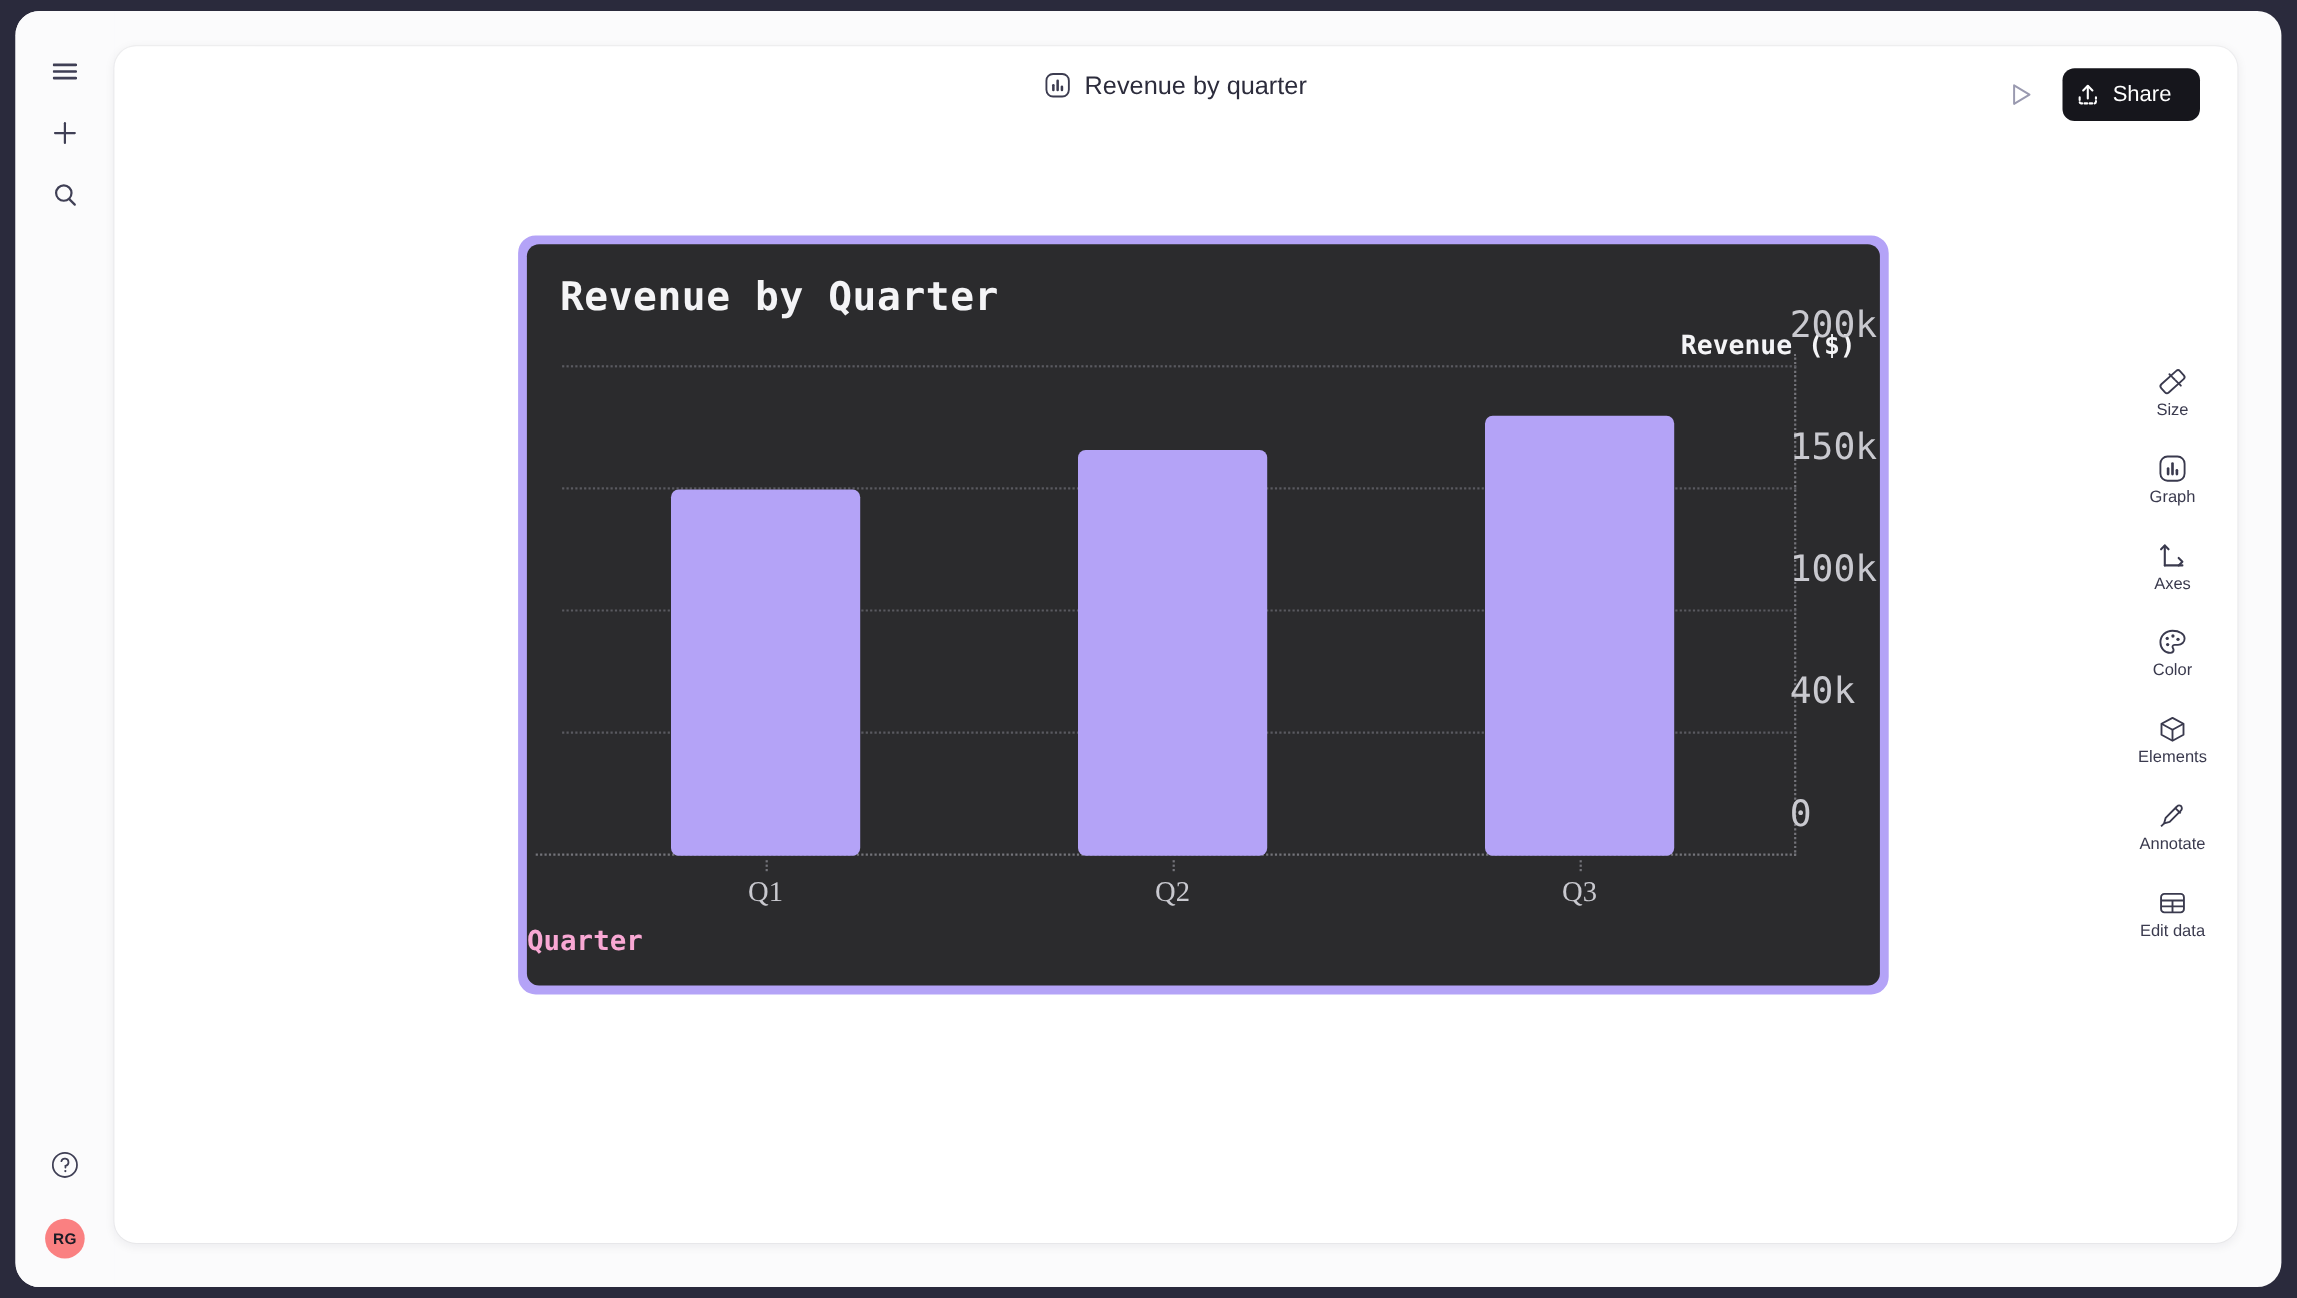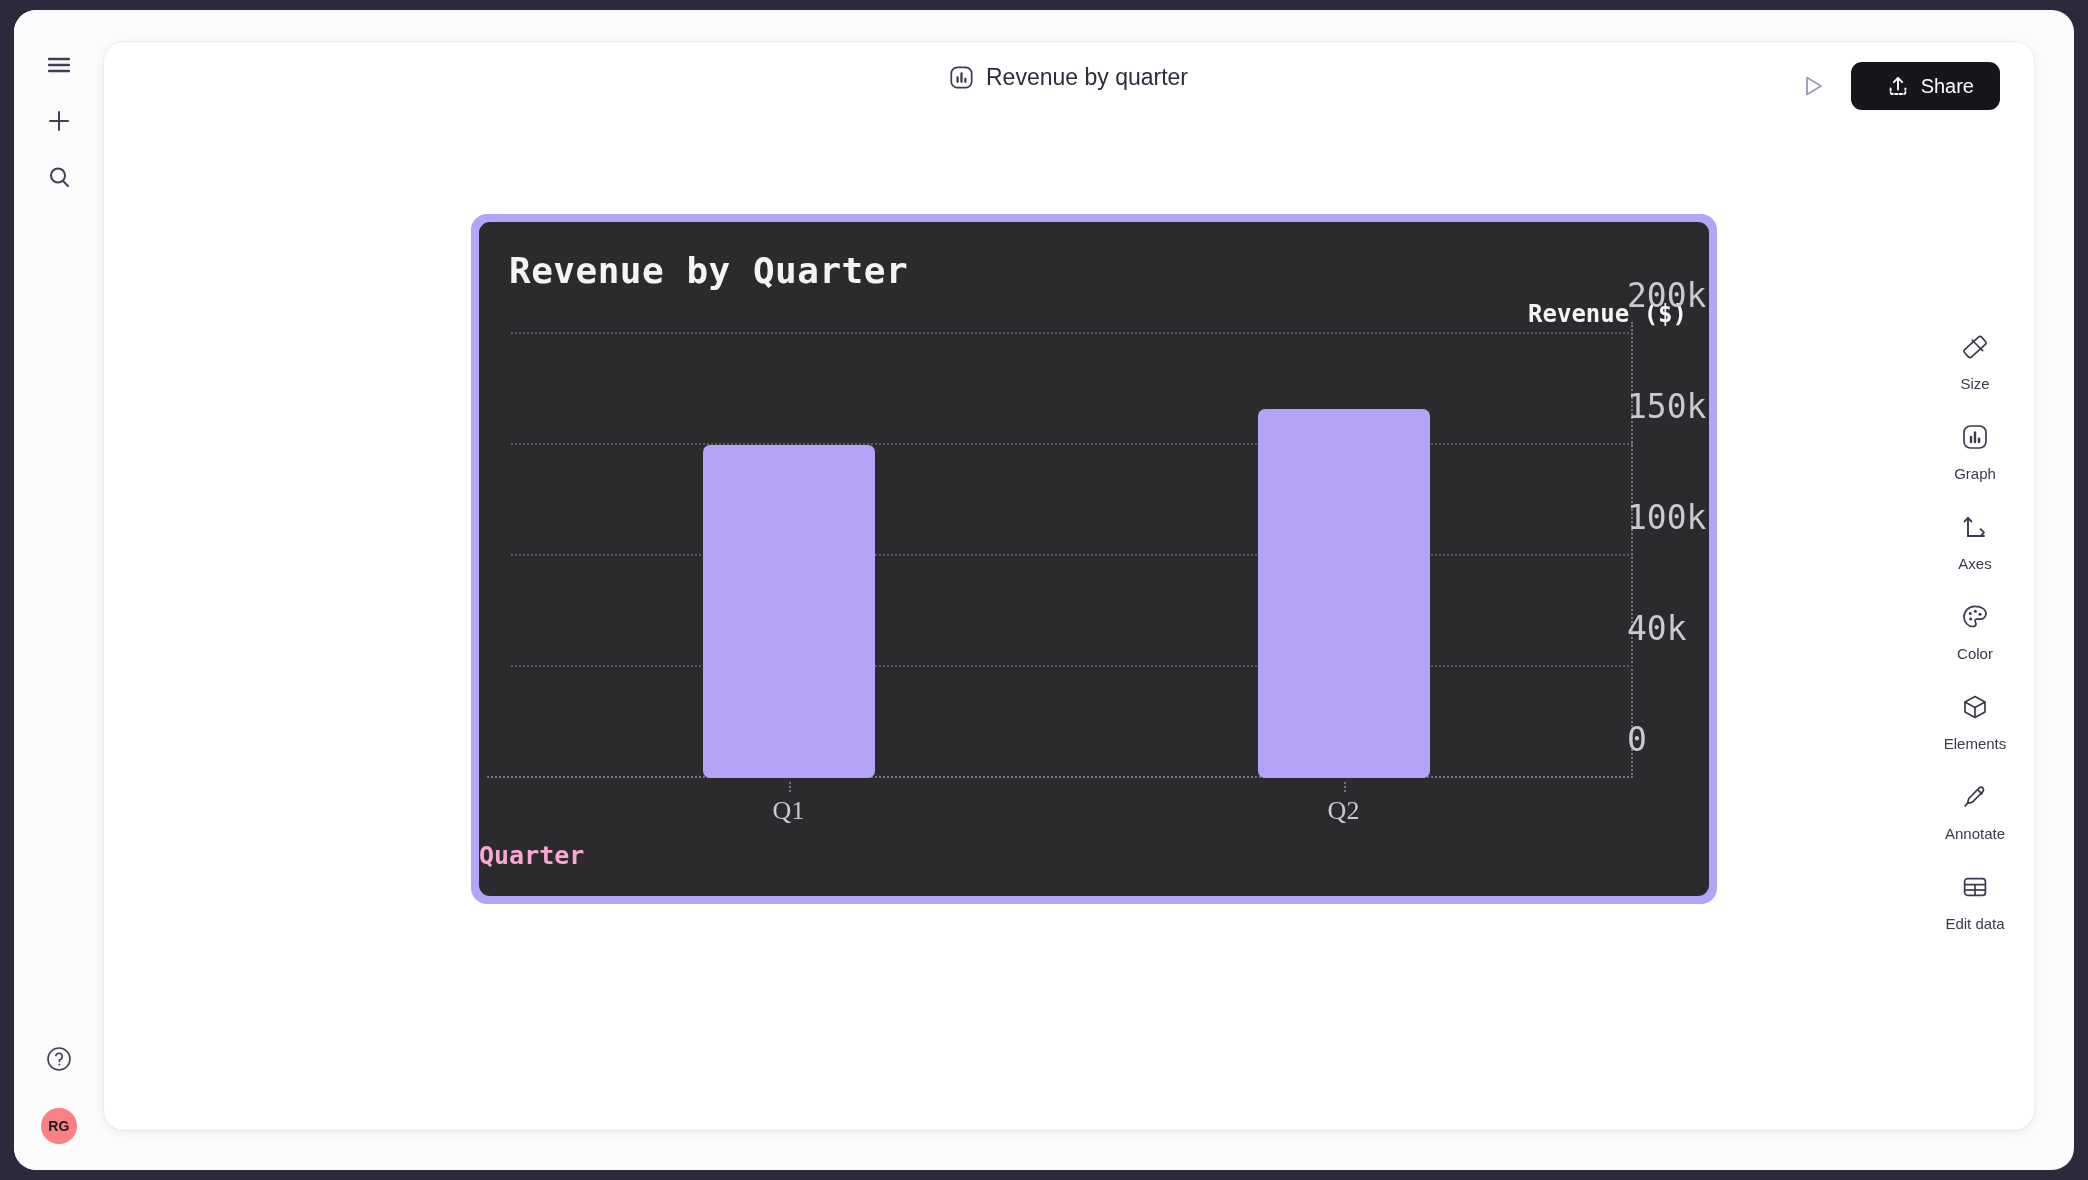--- a/index.html
+++ b/index.html
@@ -74,21 +74,21 @@
   #header-right {
     position: absolute; right: 34px; top: 20px;
     display: flex; align-items: center; gap: 18px;
   }
   #present-button {
     width: 40px; height: 40px;
     display: flex; align-items: center; justify-content: center;
     color: #9a9ab0; cursor: pointer;
   }
   #share-button {
-    height: 48px; padding: 0 26px 0 36px;
+    height: 48px; padding: 0 26px 0 12px;
     background: #16161c; color: #fff;
     border: none; border-radius: 11px;
     display: flex; align-items: center; gap: 12px;
     font-size: 20px; font-family: "Liberation Sans", sans-serif;
     cursor: pointer;
   }
 
   
   #chart-frame {
     position: absolute;
@@ -178,21 +178,21 @@
 
   
   #right-toolbar {
     position: absolute; right: 0; top: 290px;
     width: 118px;
     display: flex; flex-direction: column; align-items: center;
     gap: 30px;
   }
   .tool {
     width: 100px;
-    display: flex; flex-direction: column; align-items: center; gap: 13px;
+    display: flex; flex-direction: column; align-items: center; gap: 2px;
     cursor: pointer;
   }
   .tool-icon { color: #3a3a4e; height: 30px; display: flex; align-items: center; }
   .tool-label { font-size: 15px; color: #3a3a4e; }
 </style>
 </head>
 <body>
 
 <div id="app-window">
 
@@ -290,20 +290,25 @@
               <div class="bar-slot">
                 <div class="bar" style="height: 75%; background: rgb(180, 163, 247);"></div>
                 <div class="x-tick"></div>
                 <div class="x-tick-label">Q1</div>
               </div>
               <div class="bar-slot">
                 <div class="bar" style="height: 83%; background: rgb(180, 163, 247);"></div>
                 <div class="x-tick"></div>
                 <div class="x-tick-label">Q2</div>
               </div>
+              <div class="bar-slot">
+                <div class="bar" style="height: 90%; background: rgb(180, 163, 247);"></div>
+                <div class="x-tick"></div>
+                <div class="x-tick-label">Q3</div>
+              </div>
             </div>
         </div>
 
         <div id="x-axis-title">Quarter</div>
       </div>
     </div>
 
     <div id="right-toolbar">
         <div class="tool">
           <span class="tool-icon">

